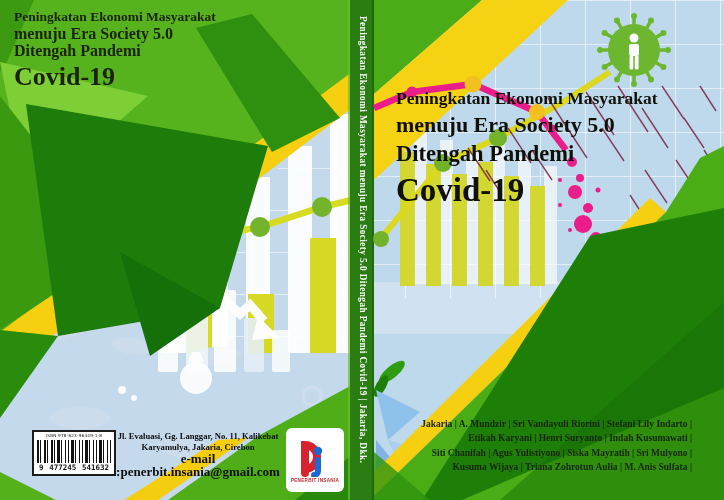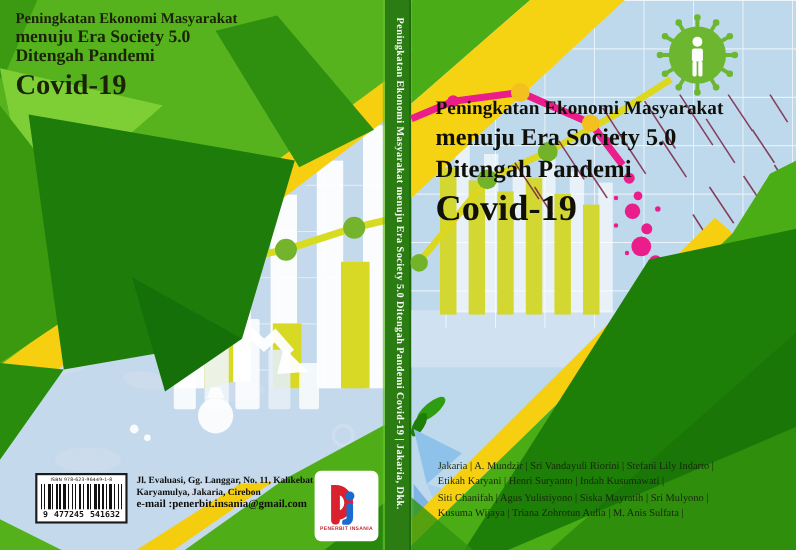--- a/index.html
+++ b/index.html
@@ -26,27 +26,27 @@
   }
 
   
   .front-title{left:396px;top:86px;width:322px;color:#101008;}
   .front-title .l1{font-size:17.5px;font-weight:bold;line-height:24px;}
   .front-title .l2{font-size:22px;font-weight:bold;line-height:29px;}
   .front-title .l3{font-size:22.5px;font-weight:bold;line-height:29px;}
   .front-title .l4{font-size:33px;font-weight:bold;line-height:40px;margin-top:2px;}
 
   
-  .authors{left:398px;top:417px;width:316px;text-align:left;color:#17260b;
-    font-size:9.5px;font-weight:normal;line-height:14.4px;}
-
-  
-  .publisher{left:124px;top:431px;width:184px;color:#0d0d0d;font-weight:bold;}
+  .authors{left:376px;top:417px;width:316px;text-align:right;color:#17260b;
+    font-size:9.5px;font-weight:bold;line-height:14.4px;}
+
+  
+  .publisher{left:106px;top:431px;width:184px;text-align:center;color:#0d0d0d;font-weight:bold;}
   .publisher .adr{font-size:8.6px;line-height:11px;}
-  .publisher .big{font-size:10px;line-height:12.5px;}
+  .publisher .big{font-size:13px;line-height:12.5px;}
 
   
   .barcode-box{left:32px;top:430px;width:84px;height:46px;background:#ffffff;
     border:2px solid #1b1b1b;box-sizing:border-box;padding:1px 3px 2px 3px;
     display:flex;flex-direction:column;}
   .isbn-label{font-family:"DejaVu Sans",sans-serif;font-size:4.2px;text-align:center;
     color:#111;letter-spacing:.2px;line-height:6px;}
   .bars{height:23px;margin-top:1px;
     background:repeating-linear-gradient(90deg,#111 0 1.5px,#fff 1.5px 3px,#111 3px 4px,#fff 4px 6.5px,#111 6.5px 9px,#fff 9px 10.5px,#111 10.5px 11.5px,#fff 11.5px 14px);}
   .digits{display:flex;justify-content:space-between;padding:0 2px;

